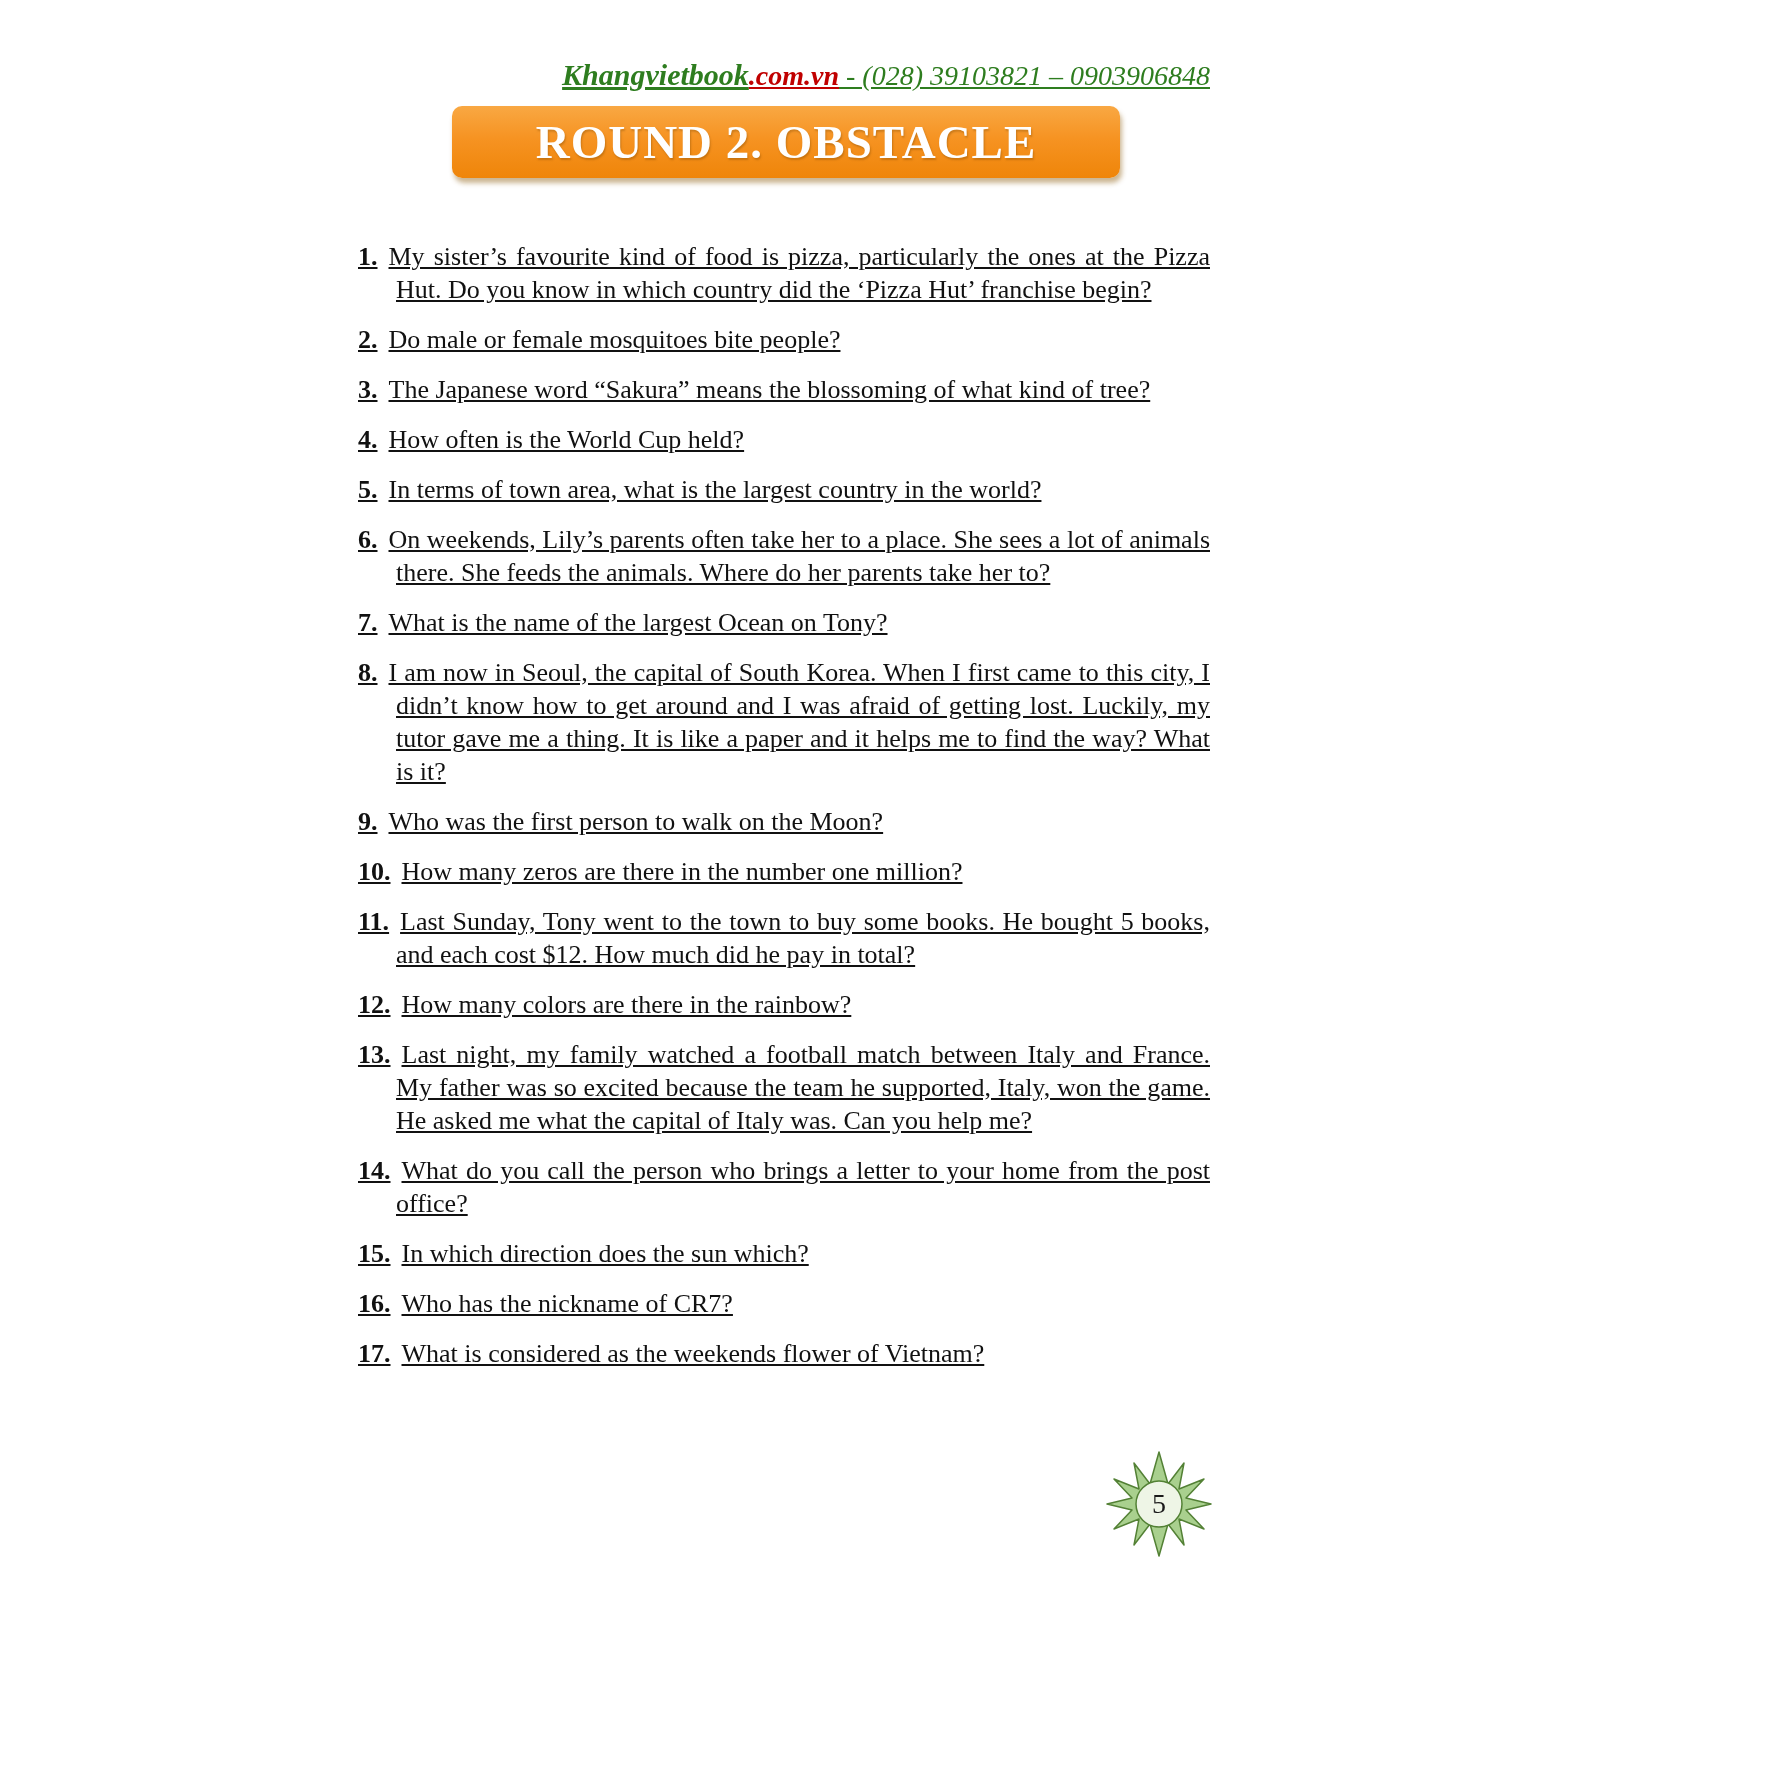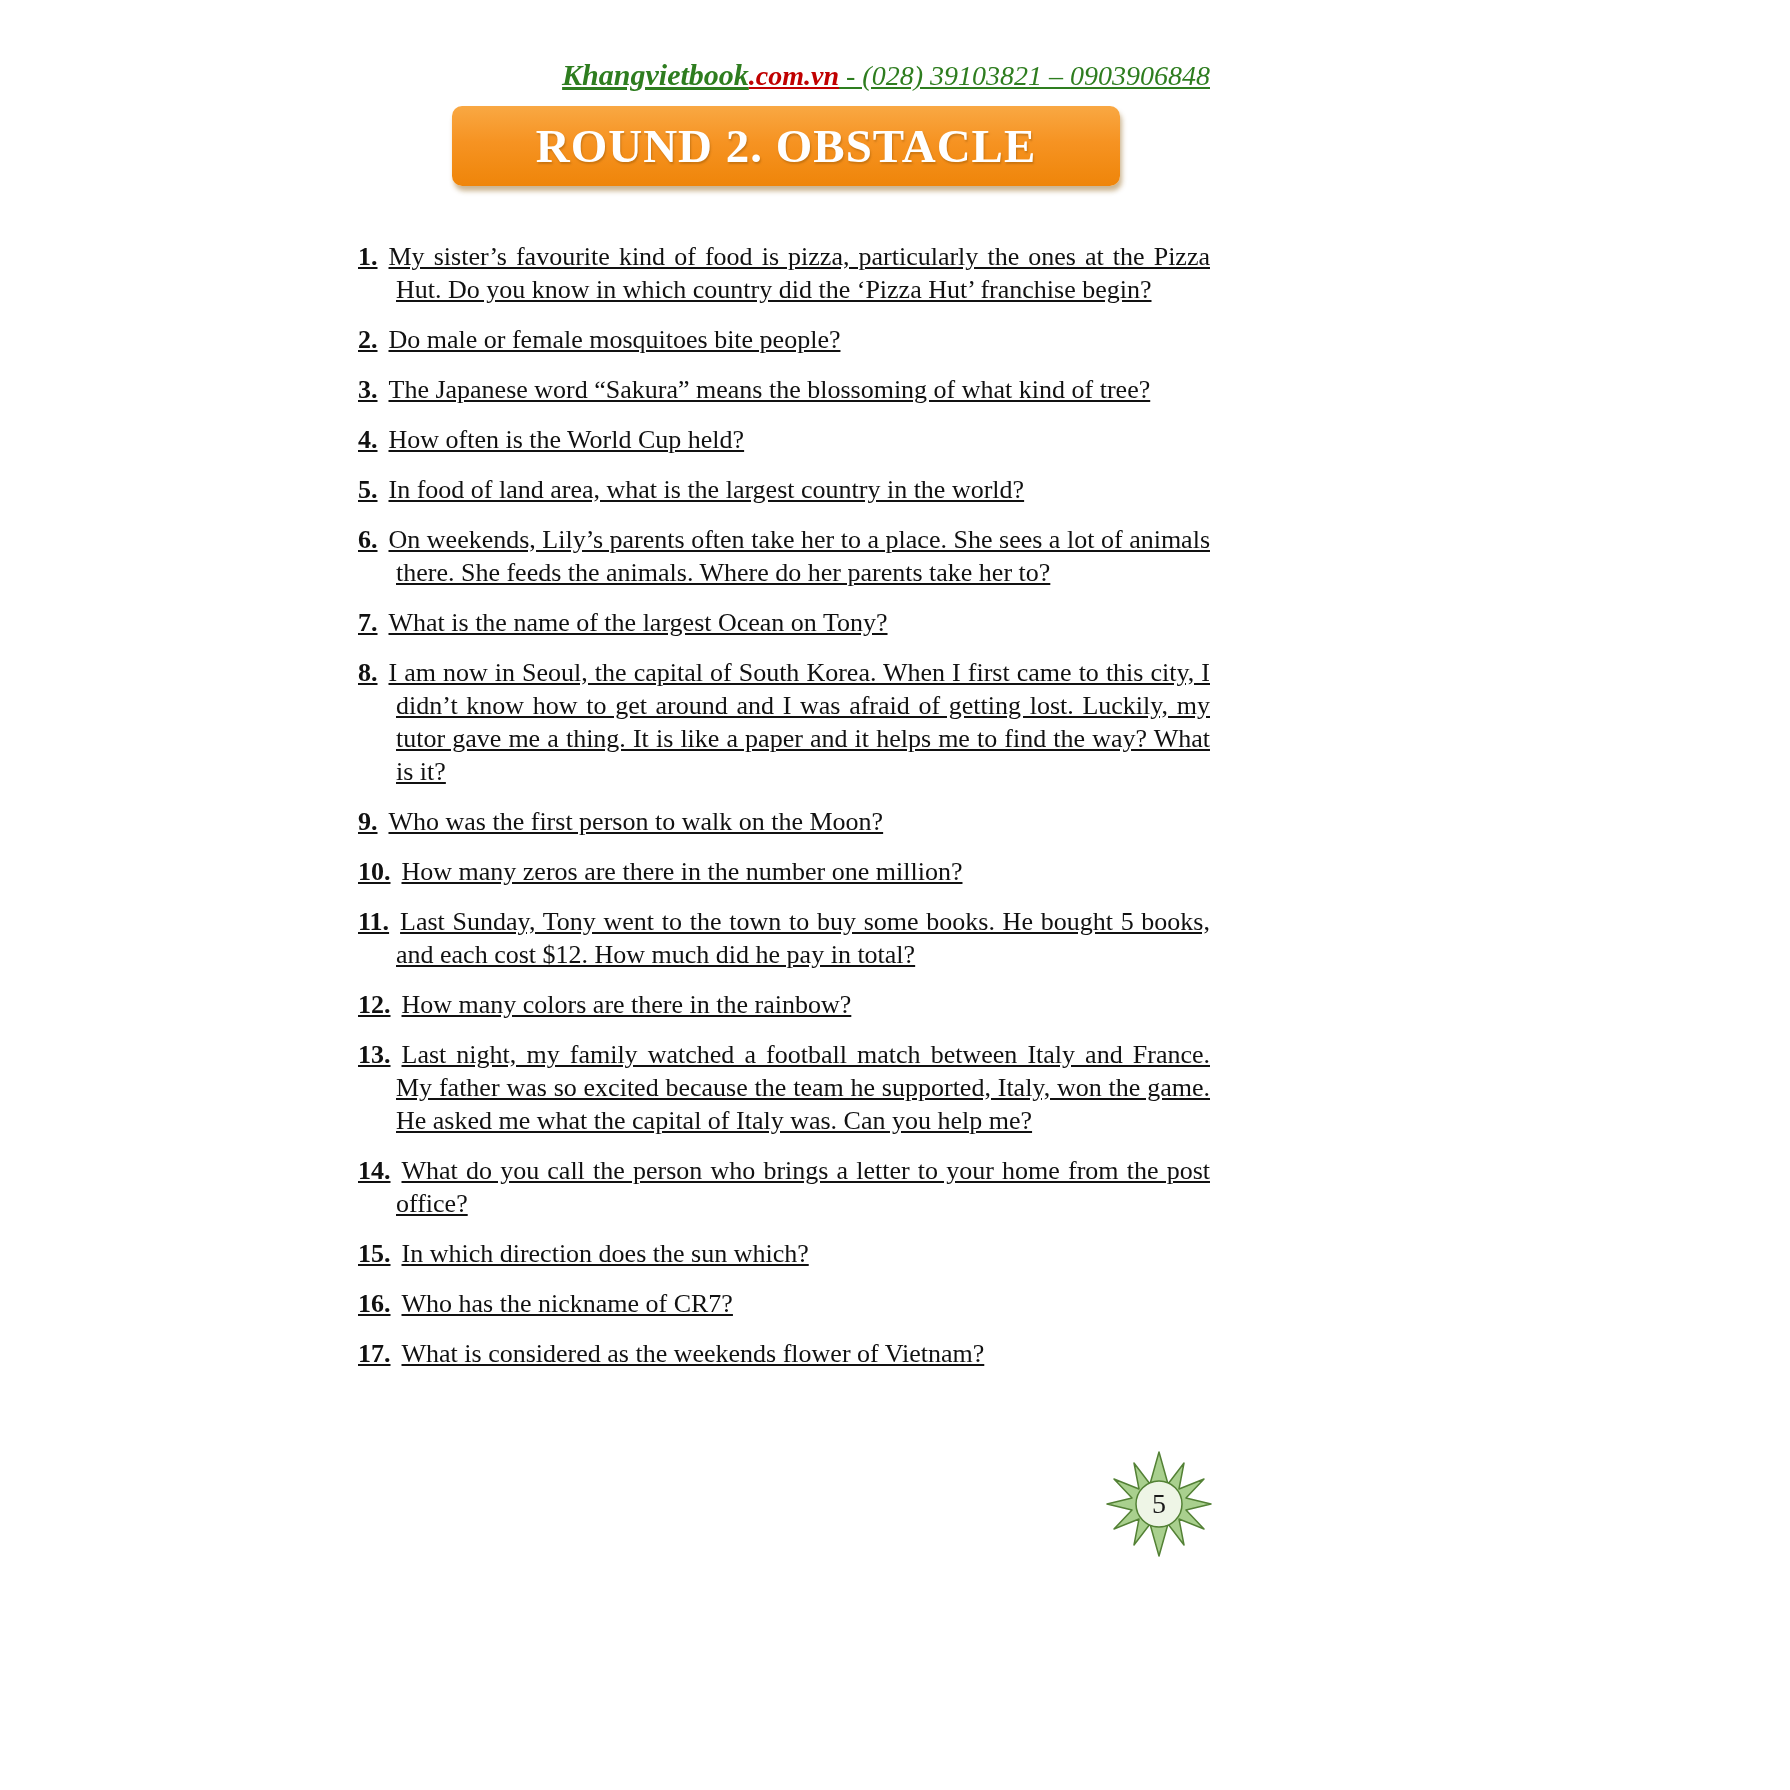--- a/index.html
+++ b/index.html
@@ -44,21 +44,21 @@
     color: #2e7d1f;
     text-decoration: underline;
   }
 
   
   .title-banner {
     position: absolute;
     top: 106px;
     left: 452px;
     width: 668px;
-    height: 80px;
+    height: 72px;
     background: linear-gradient(180deg, #f9a843 0%, #f69322 45%, #ef8509 100%);
     border-radius: 10px;
     box-shadow: 2px 5px 5px rgba(140, 90, 10, 0.45);
     display: flex;
     align-items: center;
     justify-content: center;
   }
   .title-banner .title-text {
     color: #ffffff;
     font-size: 47px;
@@ -141,21 +141,21 @@
 
       <li class="question">
         <span class="q-num">3.</span><span class="q-text">The Japanese word “Sakura” means the blossoming of what kind of tree?</span>
       </li>
 
       <li class="question">
         <span class="q-num">4.</span><span class="q-text">How often is the World Cup held?</span>
       </li>
 
       <li class="question">
-        <span class="q-num">5.</span><span class="q-text">In food of land area, what is the largest country in the world?</span>
+        <span class="q-num">5.</span><span class="q-text">In terms of town area, what is the largest country in the world?</span>
       </li>
 
       <li class="question">
         <span class="q-num">6.</span><span class="q-text">On weekends, Lily’s parents often take her to a place. She sees a lot of animals there. She feeds the animals. Where do her parents take her to?</span>
       </li>
 
       <li class="question">
         <span class="q-num">7.</span><span class="q-text">What is the name of the largest Ocean on Tony?</span>
       </li>
 

